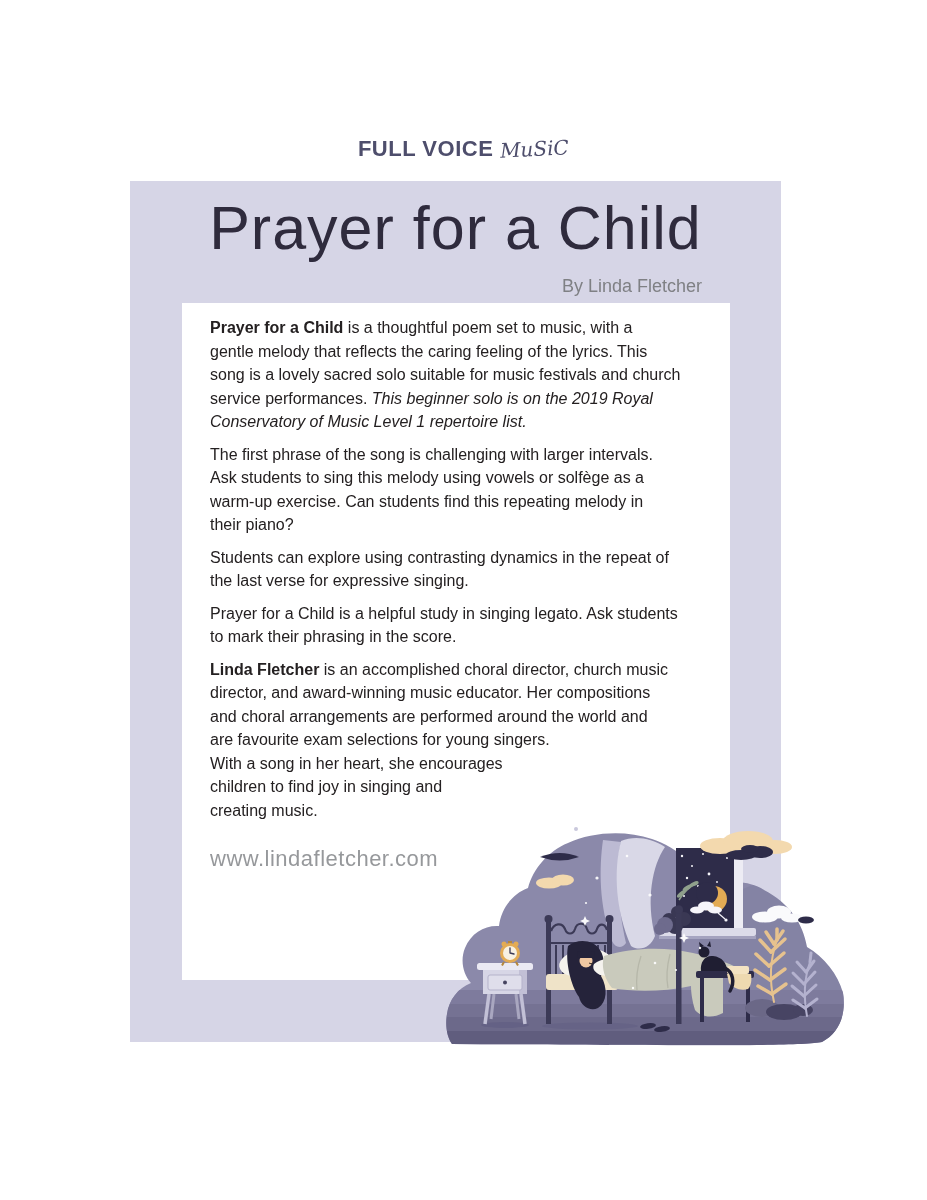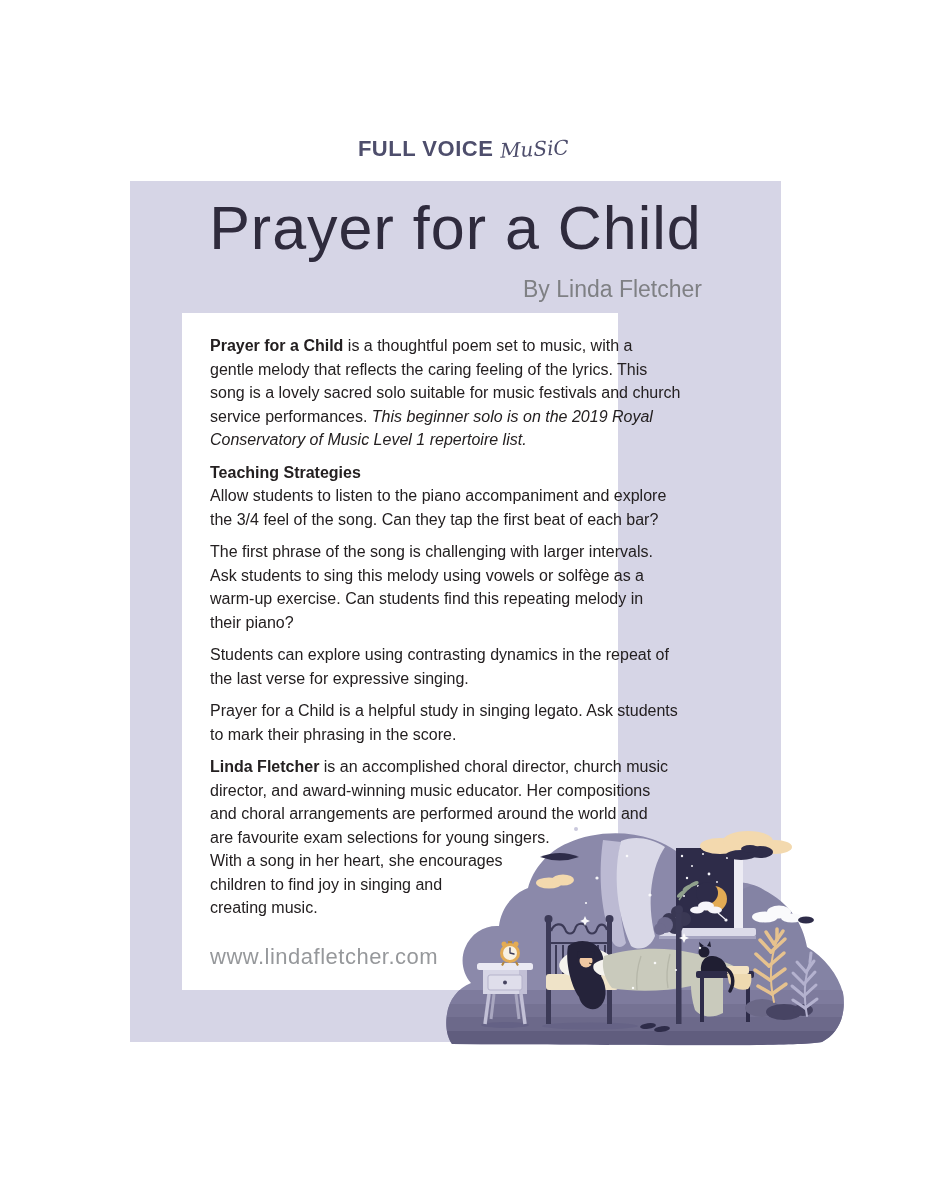--- a/index.html
+++ b/index.html
@@ -5,23 +5,23 @@
   html,body{margin:0;padding:0;background:#ffffff;}
   .page{position:relative;width:927px;height:1200px;background:#ffffff;overflow:hidden;
         font-family:"Liberation Sans",sans-serif;}
   .logo{position:absolute;top:136px;left:0;width:100%;text-align:center;color:var(--logo,#4e4e6c);}
   .logo .primary{font-weight:700;font-size:22px;letter-spacing:0.5px;}
   .logo .secondary{font-family:"DejaVu Serif",serif;font-style:italic;font-size:20px;
         margin-left:7px;display:inline-block;transform:rotate(-3deg);}
   .panel{position:absolute;left:130px;top:181px;width:651px;height:861px;background:var(--panel,#d6d5e6);}
   .title{position:absolute;top:12px;left:0;width:100%;text-align:center;
         font-size:61px;font-weight:300;color:var(--title,#2f2b3d);letter-spacing:1px;}
-  .byline{position:absolute;top:95px;right:79px;font-size:23px;color:var(--muted,#7f8084);}
-  .content{position:absolute;left:52px;top:122px;width:436px;height:677px;background:#ffffff;
-        padding:21px 8px 0 28px;box-sizing:border-box;margin-top:10px;}
+  .byline{position:absolute;top:95px;right:79px;font-size:18px;color:var(--muted,#7f8084);}
+  .content{position:absolute;left:52px;top:122px;width:548px;height:677px;background:#ffffff;
+        padding:13px 8px 0 28px;box-sizing:border-box;}
   .para{margin:0 0 9px 0;font-size:16px;line-height:23.5px;color:var(--body,#242021);white-space:pre;}
   .website{margin-top:24px;font-size:22px;color:var(--url,#96989b);letter-spacing:0.5px;}
   .illo{position:absolute;left:440px;top:812px;width:420px;height:240px;}
 </style>
 </head>
 <body>
 
 <div class="page">
 
   <div class="logo">
@@ -31,23 +31,20 @@
   <div class="panel">
     <h1 class="title" style="margin:0;">Prayer for a Child</h1>
     <div class="byline">By Linda Fletcher</div>
 
     <div class="content">
       <p class="para"><span style="font-weight: 700;">Prayer for a Child</span><span> is a thoughtful poem set to music, with a
 gentle melody that reflects the caring feeling of the lyrics. This
 song is a lovely sacred solo suitable for music festivals and church
 service performances. </span><span style="font-style: italic;">This beginner solo is on the 2019 Royal
 Conservatory of Music Level 1 repertoire list.</span></p>
-      <p class="para"><span style="font-weight: 700;">Teaching Strategies</span><span>
-Allow students to listen to the piano accompaniment and explore
-the 3/4 feel of the song. Can they tap the first beat of each bar?</span></p>
       <p class="para"><span>The first phrase of the song is challenging with larger intervals.
 Ask students to sing this melody using vowels or solfège as a
 warm-up exercise. Can students find this repeating melody in
 their piano?</span></p>
       <p class="para"><span>Students can explore using contrasting dynamics in the repeat of
 the last verse for expressive singing.</span></p>
       <p class="para"><span>Prayer for a Child is a helpful study in singing legato. Ask students
 to mark their phrasing in the score.</span></p>
       <p class="para"><span style="font-weight: 700;">Linda Fletcher</span><span> is an accomplished choral director, church music
 director, and award-winning music educator. Her compositions

